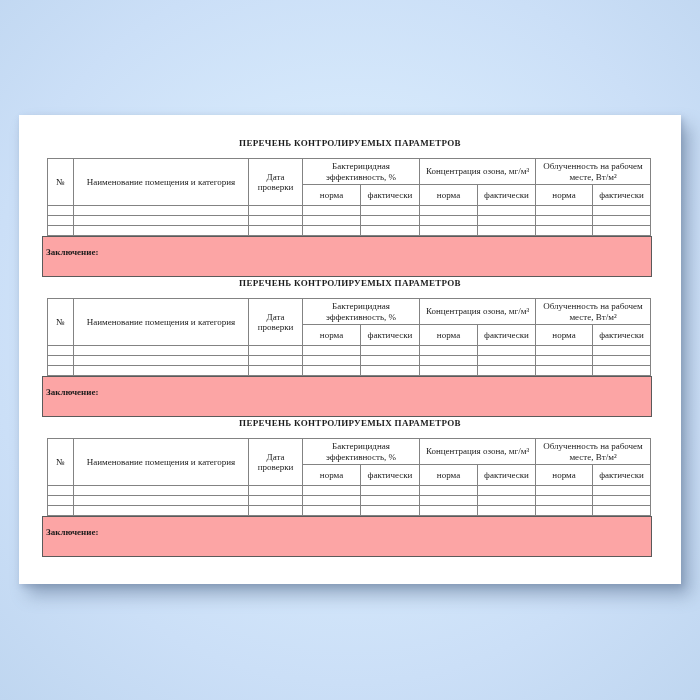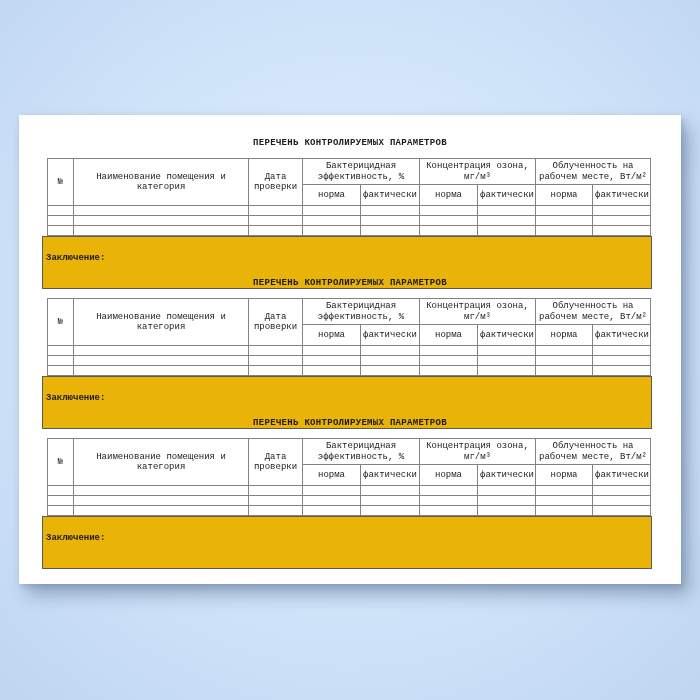--- a/index.html
+++ b/index.html
@@ -1,21 +1,21 @@
 <!DOCTYPE html>
 <html><head>
 <meta charset="utf-8">
 <style>
   html,body{margin:0;padding:0;}
   .canvas{
     position:relative;
     width:700px;height:700px;
     overflow:hidden;
     background: radial-gradient(circle at 50% 46%, #deedfd 0%, #d5e8fb 40%, #cbdff7 70%, #bfd6f0 100%);
-    font-family:Liberation Mono, monospace;
+    font-family:Liberation Serif, serif;
     color:#1c1c1c;
   }
   .page{
     position:absolute;
     left:19px;top:115px;
     width:662px;height:469px;
     background:#ffffff;
     box-shadow: 9px 11px 16px rgba(88,110,142,0.48), 2px 3px 6px rgba(88,110,142,0.30);
   }
   .block{
@@ -53,22 +53,22 @@
   }
   tr.group-row{height:26px;}
   tr.sub-row{height:21px;}
   tr.body-row{height:10px;}
   tr.body-row td{padding:0;}
   .conclusion{
     position:absolute;
     top:99px;left:23px;
     width:602px;height:31px;
     border:1px solid #5a5a5a;
-    padding:10px 3px;
-    background:#eab308;
+    padding:4px 3px;
+    background:#fca5a5;
   }
   .conclusion .lbl{
     font-size:9px;font-weight:bold;line-height:11px;
   }
 </style>
 </head>
 <body>
 
 <div class="canvas">
   <div class="page">

